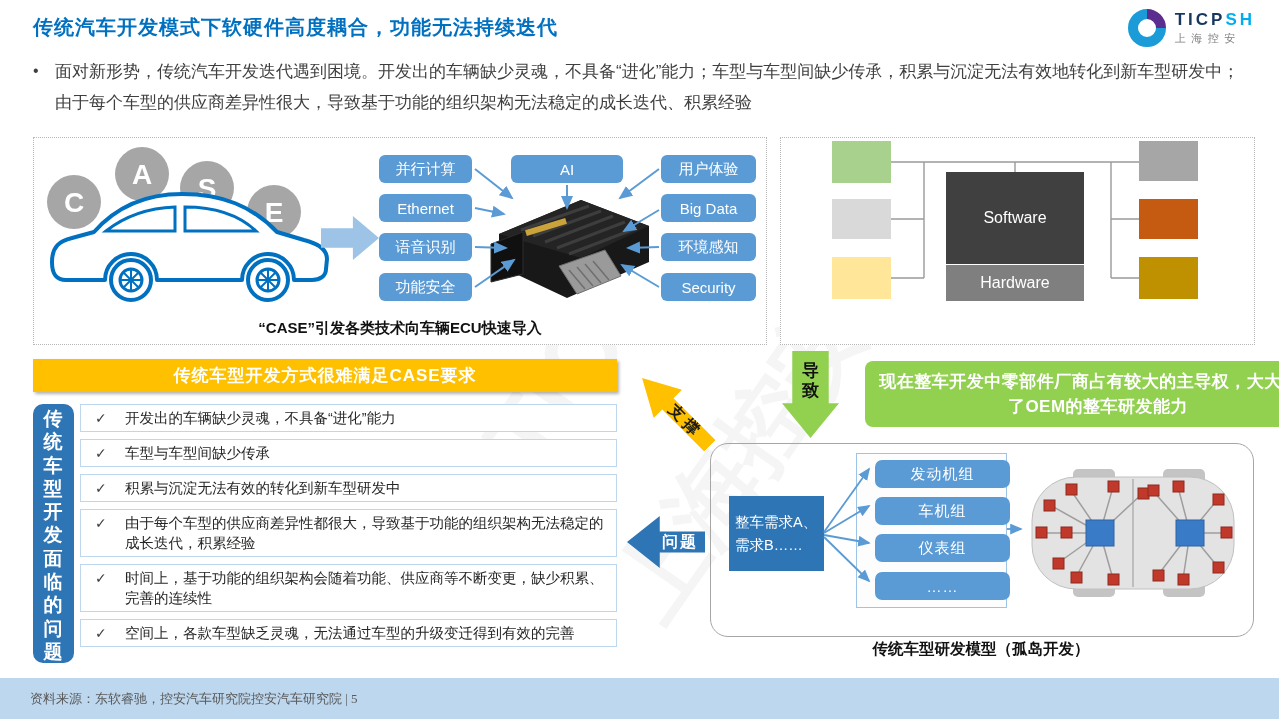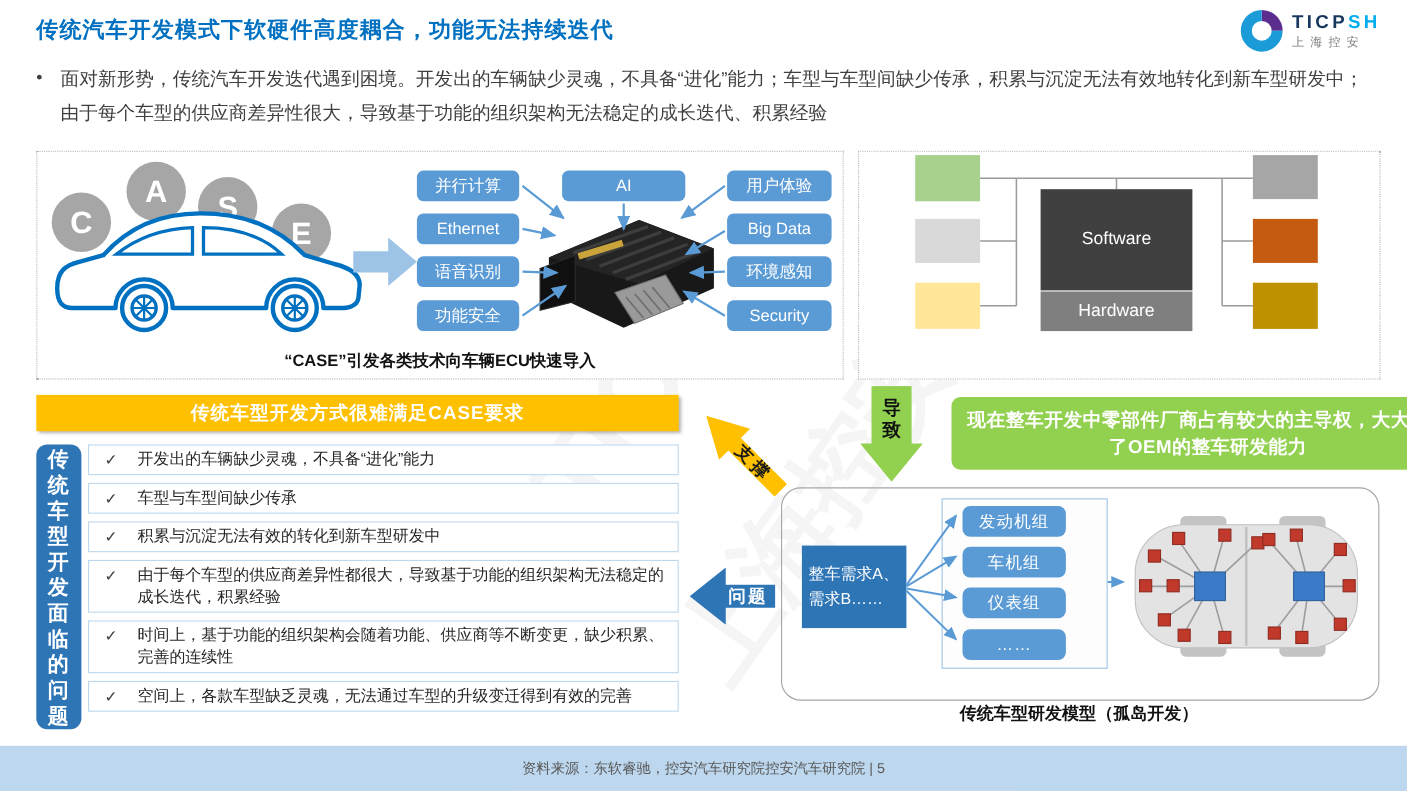--- a/index.html
+++ b/index.html
@@ -69,28 +69,28 @@
   
   .green-note{left:865px;top:361px;width:466px;height:66px;background:#92D050;border-radius:8px;
      color:#fff;font-size:17px;font-weight:bold;line-height:1.5;display:flex;align-items:center;
      justify-content:center;text-align:center;padding:0 12px;box-sizing:border-box;letter-spacing:0.5px;}
 
   
   .org{left:710px;top:443px;width:542px;height:192px;border:1.5px solid #A6A6A6;border-radius:18px;}
   .req-box{position:absolute;left:18px;top:52px;width:95px;height:75px;background:#2E75B6;color:#fff;
      font-size:14.5px;line-height:1.55;display:flex;align-items:center;padding:2px 6px;box-sizing:border-box;}
   .group-wrap{position:absolute;left:145px;top:9px;width:149px;height:153px;border:1px solid #9DC3E6;background:#fdfdfe;}
-  .group-box{position:absolute;left:18px;width:94px;height:28px;background:#5B9BD5;border-radius:7px;
+  .group-box{position:absolute;left:18px;width:135px;height:28px;background:#5B9BD5;border-radius:7px;
      color:#fff;font-size:15px;display:flex;align-items:center;justify-content:center;letter-spacing:1px;}
   .org-caption{position:absolute;left:79px;top:162px;width:280px;text-align:center;font-size:15px;color:#111;}
   .model-caption{left:710px;top:639px;width:542px;text-align:center;font-size:15.5px;font-weight:bold;color:#111;}
 
   
   .footer{left:0;bottom:0;width:1279px;height:41px;background:#BDD7EE;display:flex;align-items:center;
-          justify-content:center;padding:0 30px;box-sizing:border-box;font-size:13px;color:#595959;}
+          justify-content:flex-start;padding:0 30px;box-sizing:border-box;font-size:13px;color:#595959;font-family:Liberation Serif, serif;}
   svg{display:block;}
 </style>
 </head>
 <body>
 
 <div class="slide">
 
   <div class="wm wm1">TICPSH</div>
   <div class="wm wm2">上海控安</div>
 

